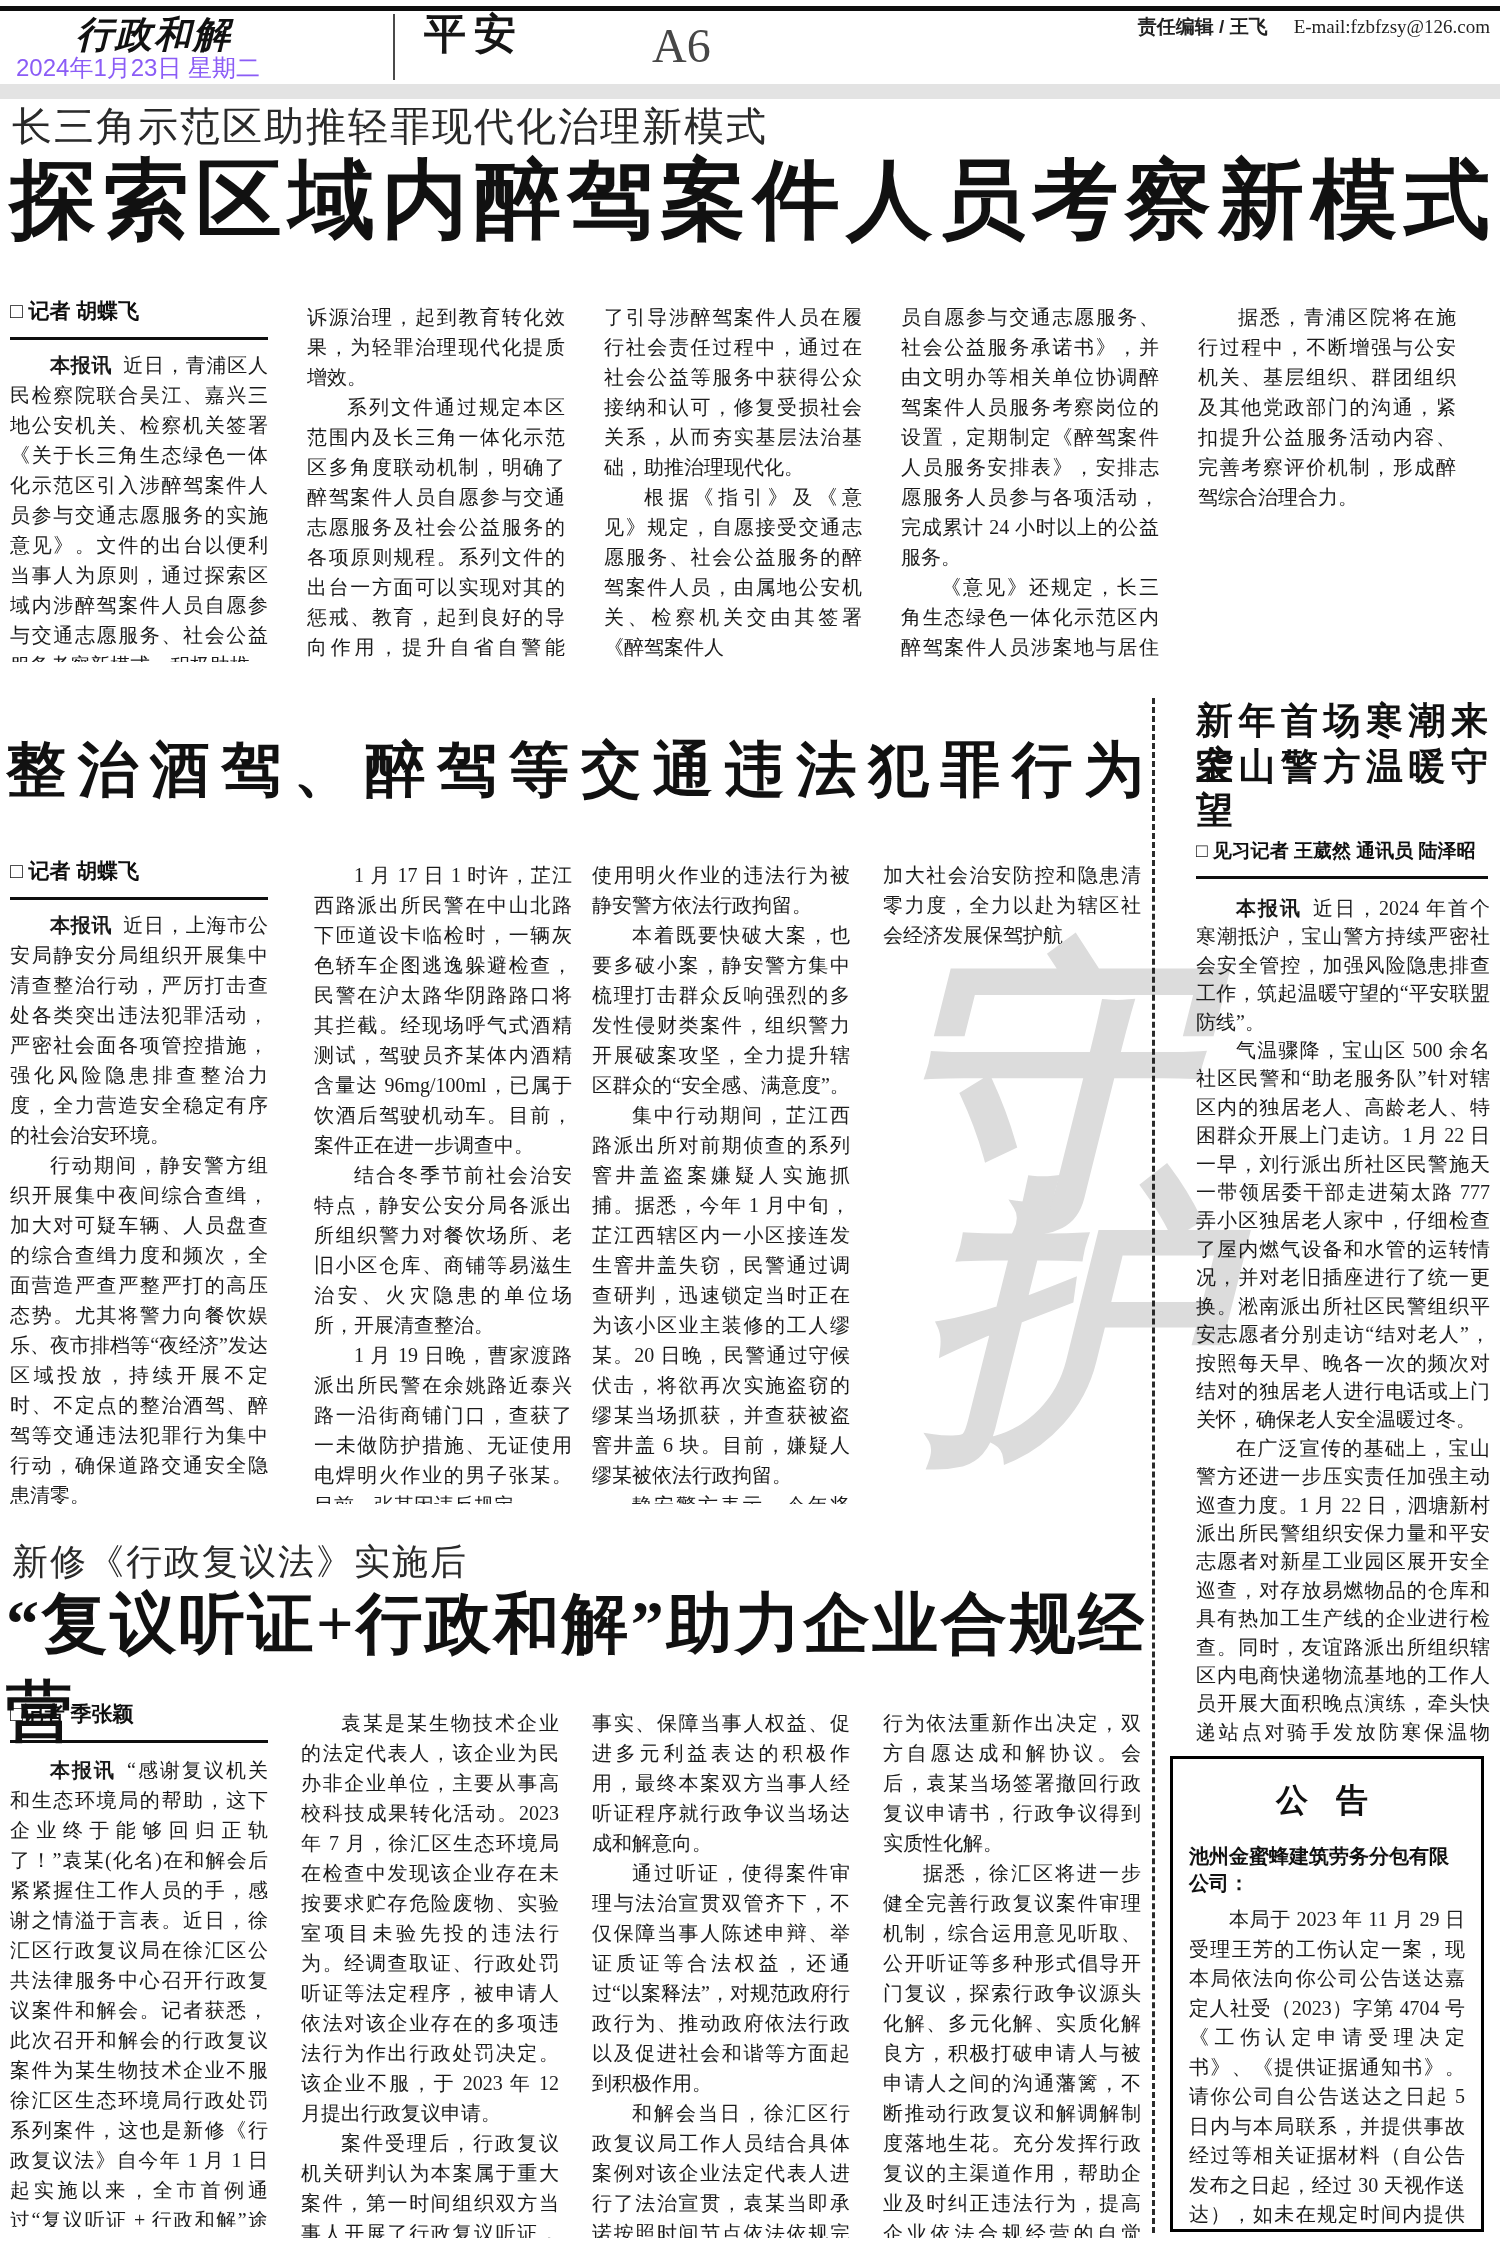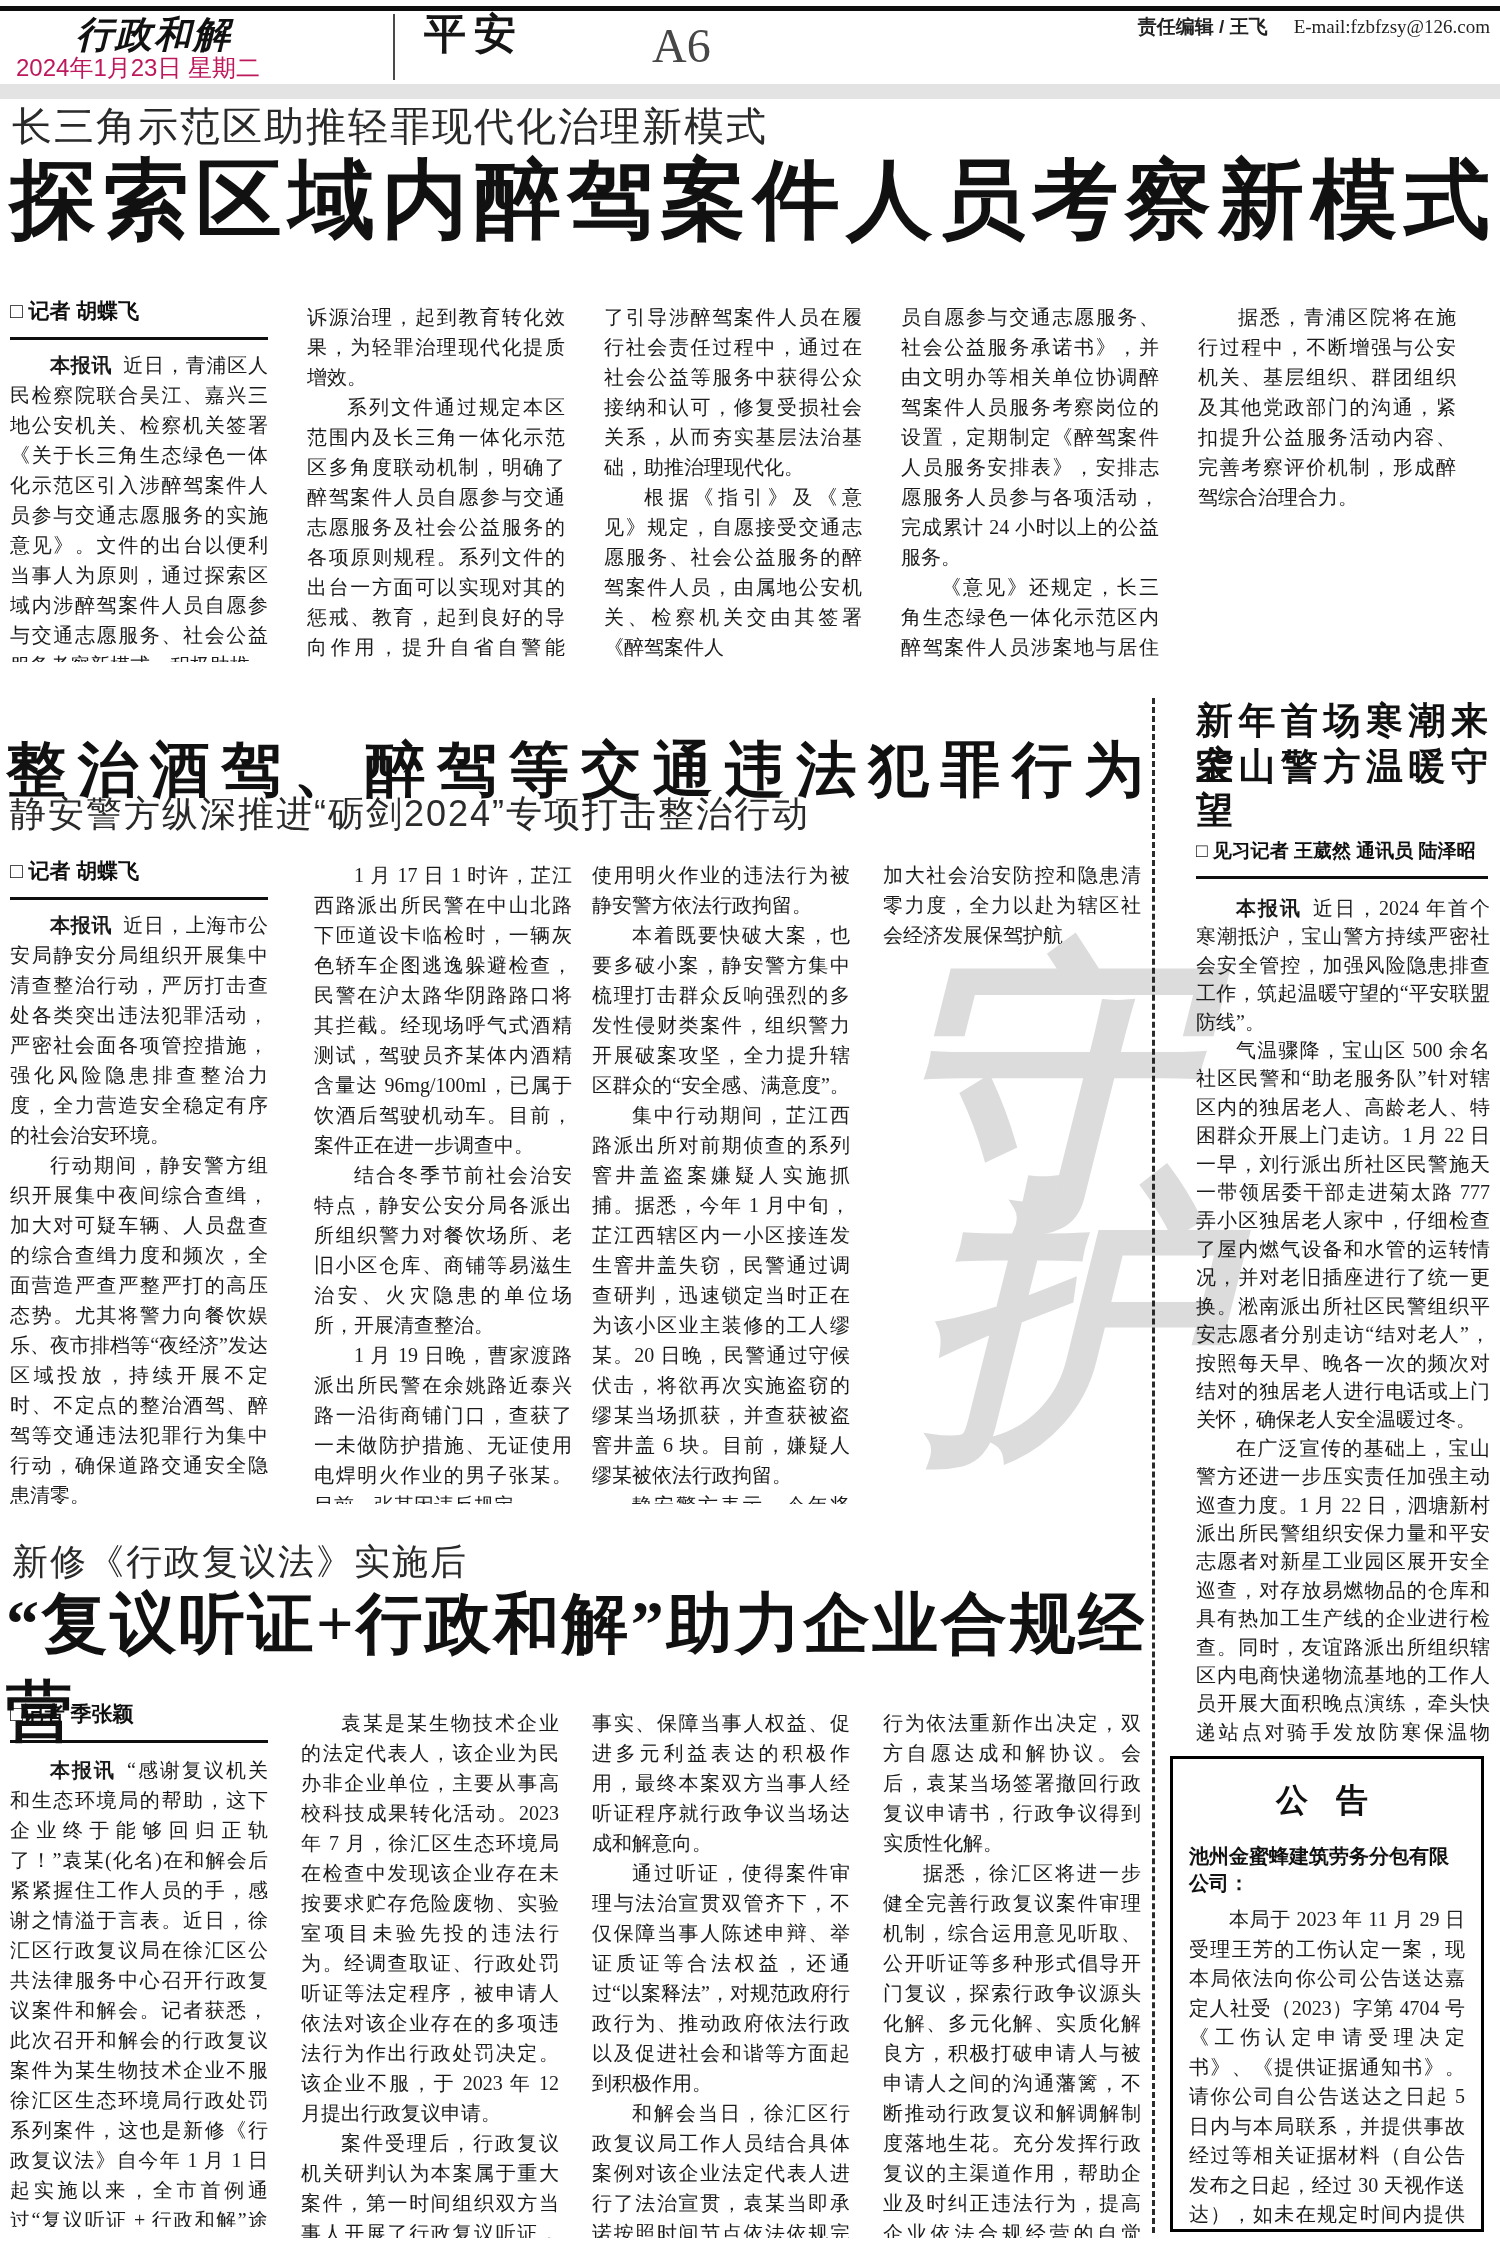--- a/index.html
+++ b/index.html
@@ -4,21 +4,21 @@
 <style>
   html,body{margin:0;padding:0;background:#f0f0ee;}
   .page{position:relative;width:1500px;height:2253px;background:#ffffff;overflow:hidden;
         font-family:"Liberation Serif",serif;color:#191919;}
   .abs{position:absolute;}
   .sans{font-family:"Liberation Sans",sans-serif;}
 
   
   .top-rule{left:0;top:6px;width:1500px;height:5px;background:#0e0e0e;}
   .masthead-logo{left:76px;top:10px;font-size:37px;font-weight:bold;font-style:italic;letter-spacing:2px;color:#111;}
-  .masthead-date{left:16px;top:52px;font-size:24px;color:#be185d;}
+  .masthead-date{left:16px;top:52px;font-size:24px;color:#8b5cf6;}
   .masthead-divider{left:393px;top:14px;width:2px;height:66px;background:#4a4a4a;}
   .section-title{left:424px;top:6px;font-size:42px;font-weight:900;letter-spacing:8px;color:#161616;}
   .page-number{left:652px;top:18px;font-size:48px;color:#474747;}
   .editor-line{right:10px;top:14px;width:760px;text-align:right;font-size:19px;color:#222;}
   .editor-line .ed{font-family:"Liberation Sans",sans-serif;font-weight:bold;margin-right:26px;}
   .gray-band{left:0;top:84px;width:1500px;height:15px;background:#e3e3e3;}
 
   
   .kicker{font-family:"Liberation Sans",sans-serif;font-weight:500;color:#2a2a2a;letter-spacing:2px;}
   .bighead{font-weight:900;color:#111;text-align:justify;text-align-last:justify;white-space:nowrap0;}
@@ -86,21 +86,20 @@
   </div>
   <div class="abs colbox" style="left:901px;top:302px;height:360px;">
     <p class="cont">员自愿参与交通志愿服务、社会公益服务承诺书》，并由文明办等相关单位协调醉驾案件人员服务考察岗位的设置，定期制定《醉驾案件人员服务安排表》，安排志愿服务人员参与各项活动，完成累计 24 小时以上的公益服务。</p>
     <p class="ind">《意见》还规定，长三角生态绿色一体化示范区内醉驾案件人员涉案地与居住地不一致的，经涉醉驾案件人员申请，可以选取就近地进行交通</p>
   </div>
   <div class="abs colbox" style="left:1198px;top:302px;height:360px;">
     <p class="ind">据悉，青浦区院将在施行过程中，不断增强与公安机关、基层组织、群团组织及其他党政部门的沟通，紧扣提升公益服务活动内容、完善考察评价机制，形成醉驾综合治理合力。</p>
   </div>
 
   <div class="abs bighead a2-headline">整治酒驾、醉驾等交通违法犯罪行为</div>
-  <div class="abs kicker a2-subtitle">静安警方纵深推进“砺剑2024”专项打击整治行动</div>
   <div class="abs byline" style="left:10px;top:857px;width:258px;">□ 记者 胡蝶飞</div>
 
   <div class="abs colbox" style="left:10px;top:910px;height:594px;">
     <p class="ind"><b class="lead">本报讯</b><span>近日，上海市公安局静安分局组织开展集中清查整治行动，严厉打击查处各类突出违法犯罪活动，严密社会面各项管控措施，强化风险隐患排查整治力度，全力营造安全稳定有序的社会治安环境。</span></p>
     <p class="ind">行动期间，静安警方组织开展集中夜间综合查缉，加大对可疑车辆、人员盘查的综合查缉力度和频次，全面营造严查严整严打的高压态势。尤其将警力向餐饮娱乐、夜市排档等“夜经济”发达区域投放，持续开展不定时、不定点的整治酒驾、醉驾等交通违法犯罪行为集中行动，确保道路交通安全隐患清零。</p>
   </div>
   <div class="abs colbox" style="left:314px;top:860px;height:644px;">
     <p class="ind">1 月 17 日 1 时许，芷江西路派出所民警在中山北路下匝道设卡临检时，一辆灰色轿车企图逃逸躲避检查，民警在沪太路华阴路路口将其拦截。经现场呼气式酒精测试，驾驶员齐某体内酒精含量达 96mg/100ml，已属于饮酒后驾驶机动车。目前，案件正在进一步调查中。</p>
     <p class="ind">结合冬季节前社会治安特点，静安公安分局各派出所组织警力对餐饮场所、老旧小区仓库、商铺等易滋生治安、火灾隐患的单位场所，开展清查整治。</p>
     <p class="ind">1 月 19 日晚，曹家渡路派出所民警在余姚路近泰兴路一沿街商铺门口，查获了一未做防护措施、无证使用电焊明火作业的男子张某。目前，张某因违反规定</p>

